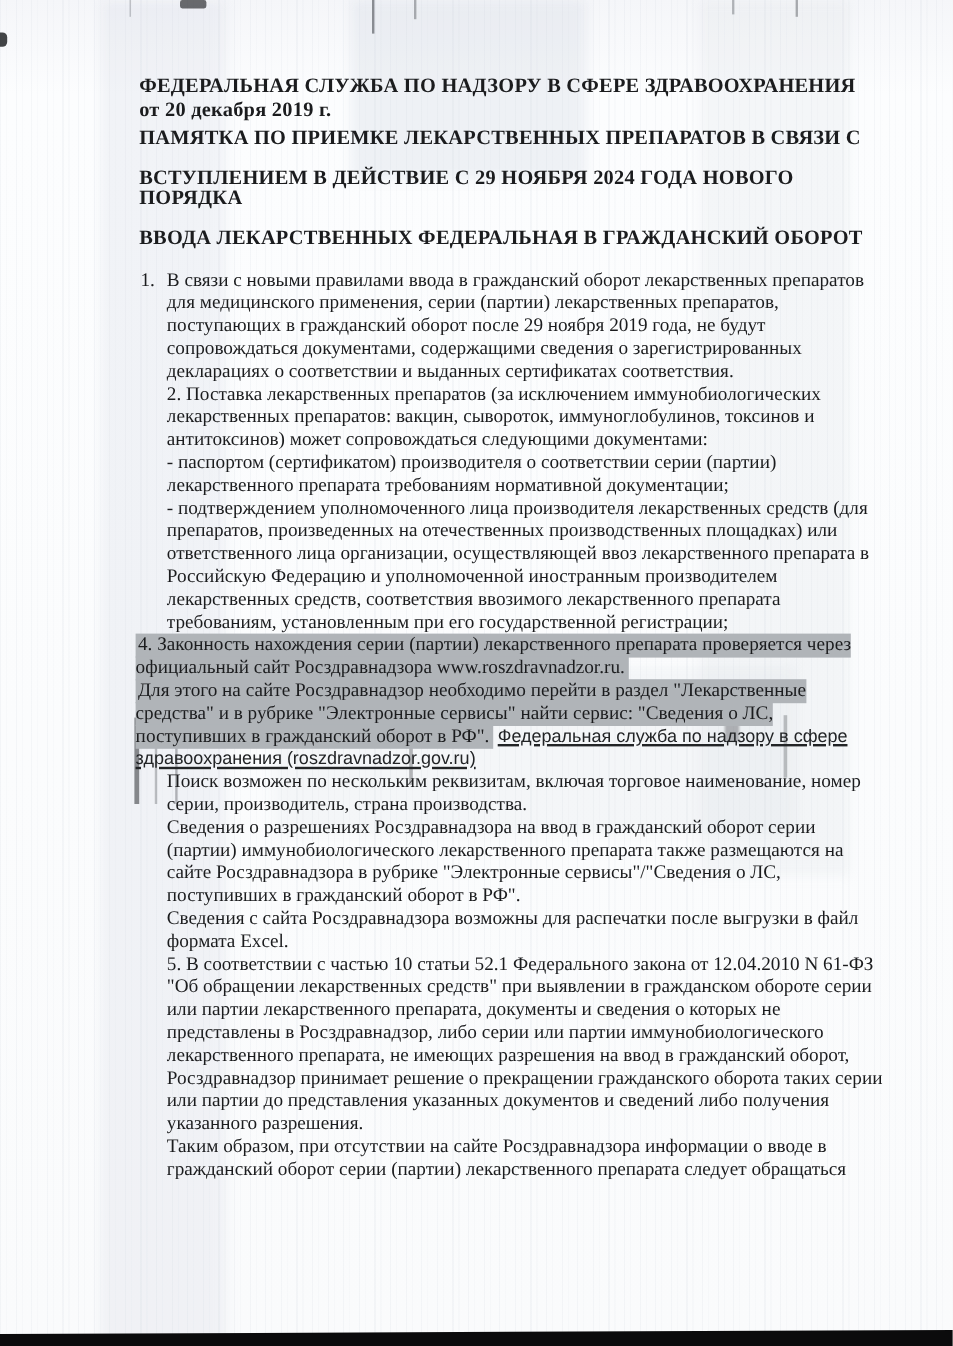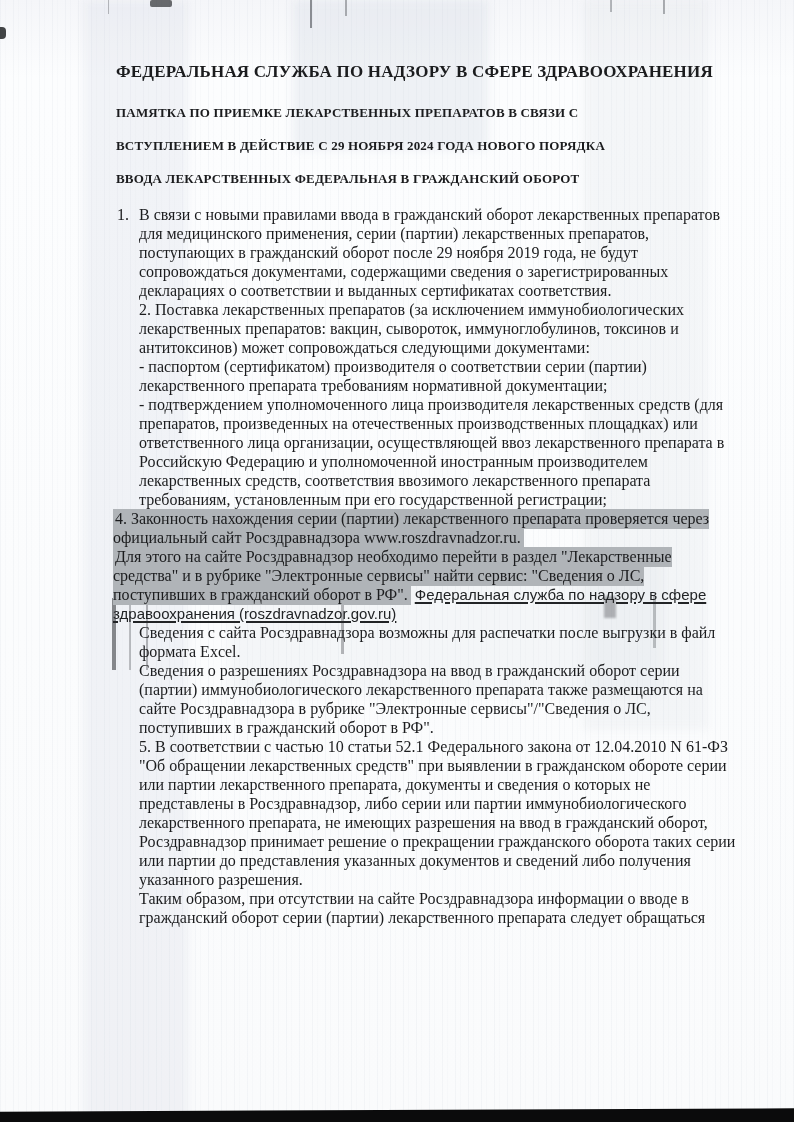--- a/index.html
+++ b/index.html
@@ -47,21 +47,21 @@
     position:absolute; bottom:-3px; left:-4px;
     width:802px; height:15px;
     background:#0b0b0c;
     transform:rotate(-0.25deg);
   }
 
   .content { position:relative; padding:62px 56px 0 116px; }
 
   .hdr { font-weight:bold; font-size:17px; line-height:20px; letter-spacing:.2px; }
 
-  .title { margin-top:22px; font-weight:bold; font-size:13px; letter-spacing:.2px; }
+  .title { margin-top:4px; font-weight:bold; font-size:17px; letter-spacing:.2px; }
   .title .tline { line-height:17px; margin-bottom:16px; }
 
   .bodytext { margin-left:23px; margin-top:18px; width:600px; font-size:16px; line-height:19px; }
   .para { margin:0; }
   .item1 { position:relative; }
   .item1 .num { position:absolute; left:-22px; top:0; }
 
   .outdent { margin-left:-26px; width:626px; }
   .hl { background:var(--hl,#b0b4b8); padding:1px 3px 2px 2px; }
 
@@ -96,20 +96,21 @@
   <div class="streak s9"></div>
   <div class="streak s10"></div>
   <div class="streak s11"></div>
   <div class="streak s12"></div>
   <div class="streak s13"></div>
 
   <div class="content">
 
     <div class="hdr">
       <div>ФЕДЕРАЛЬНАЯ СЛУЖБА ПО НАДЗОРУ В СФЕРЕ ЗДРАВООХРАНЕНИЯ</div>
+      <div>от 20 декабря 2019 г.</div>
     </div>
 
     <div class="title">
       <div class="tline">ПАМЯТКА ПО ПРИЕМКЕ ЛЕКАРСТВЕННЫХ ПРЕПАРАТОВ В СВЯЗИ С</div>
       <div class="tline">ВСТУПЛЕНИЕМ В ДЕЙСТВИЕ С 29 НОЯБРЯ 2024 ГОДА НОВОГО ПОРЯДКА</div>
       <div class="tline">ВВОДА ЛЕКАРСТВЕННЫХ ФЕДЕРАЛЬНАЯ В ГРАЖДАНСКИЙ ОБОРОТ</div>
     </div>
 
     <div class="bodytext">
 
@@ -124,22 +125,23 @@
 
       <div class="para outdent">
         <span class="hl">4. Законность нахождения серии (партии) лекарственного препарата проверяется через официальный сайт Росздравнадзора www.roszdravnadzor.ru.</span>
       </div>
 
       <div class="para outdent">
         <span class="hl">Для этого на сайте Росздравнадзор необходимо перейти в раздел "Лекарственные средства" и в рубрике "Электронные сервисы" найти сервис: "Сведения о ЛС, поступивших в гражданский оборот в РФ".</span>
         <a class="doclink">Федеральная служба по надзору в сфере здравоохранения (roszdravnadzor.gov.ru)</a>
       </div>
 
+      <div class="para">Поиск возможен по нескольким реквизитам, включая торговое наименование, номер серии, производитель, страна производства.</div>
+      <div class="para">Сведения о разрешениях Росздравнадзора на ввод в гражданский оборот серии (партии) иммунобиологического лекарственного препарата также размещаются на сайте Росздравнадзора в рубрике "Электронные сервисы"/"Сведения о ЛС, поступивших в гражданский оборот в РФ".</div>
       <div class="para">Сведения с сайта Росздравнадзора возможны для распечатки после выгрузки в файл формата Excel.</div>
-      <div class="para">Сведения о разрешениях Росздравнадзора на ввод в гражданский оборот серии (партии) иммунобиологического лекарственного препарата также размещаются на сайте Росздравнадзора в рубрике "Электронные сервисы"/"Сведения о ЛС, поступивших в гражданский оборот в РФ".</div>
       <div class="para">5. В соответствии с частью 10 статьи 52.1 Федерального закона от 12.04.2010 N 61-ФЗ "Об обращении лекарственных средств" при выявлении в гражданском обороте серии или партии лекарственного препарата, документы и сведения о которых не представлены в Росздравнадзор, либо серии или партии иммунобиологического лекарственного препарата, не имеющих разрешения на ввод в гражданский оборот, Росздравнадзор принимает решение о прекращении гражданского оборота таких серии или партии до представления указанных документов и сведений либо получения указанного разрешения.</div>
       <div class="para">Таким образом, при отсутствии на сайте Росздравнадзора информации о вводе в гражданский оборот серии (партии) лекарственного препарата следует обращаться</div>
 
     </div>
   </div>
 
   <div class="bottombar"></div>
 </div>
 
 </body></html>

